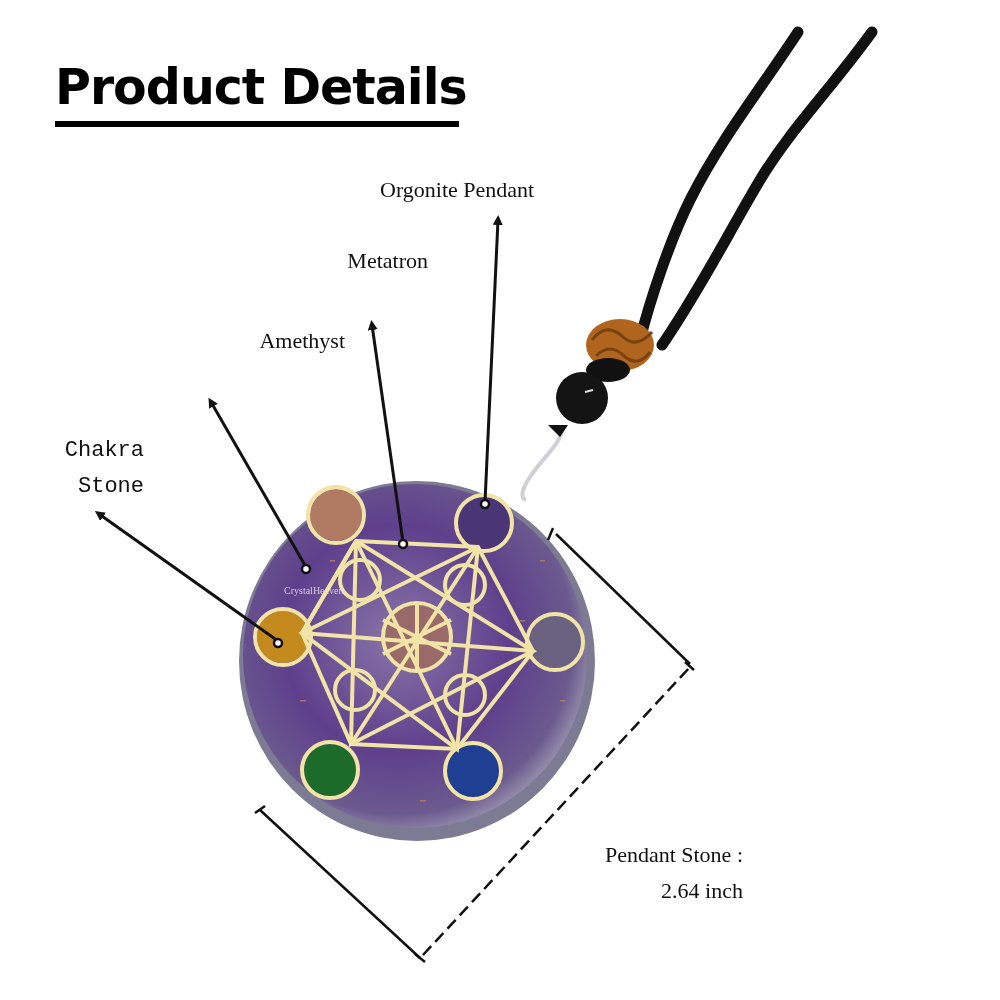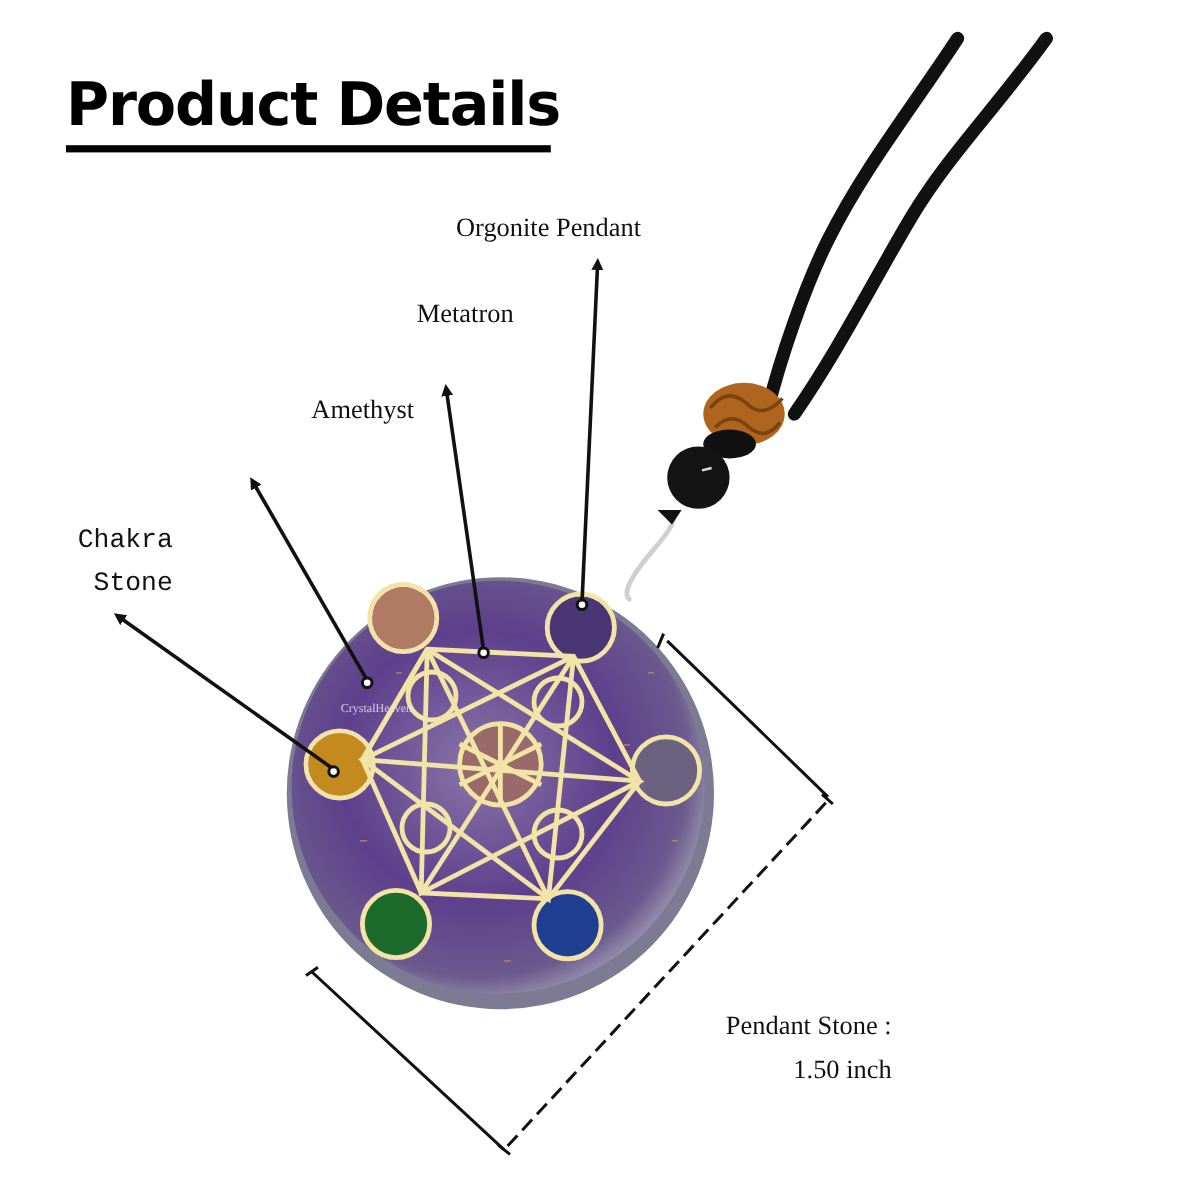--- a/index.html
+++ b/index.html
@@ -147,14 +147,14 @@
 </div>
 <div class="label" id="lbl-amethyst">
   <div>Amethyst</div>
 </div>
 <div class="label" id="lbl-chakra">
   <div>Chakra</div>
   <div>Stone</div>
 </div>
 <div class="label" id="lbl-size">
   <div>Pendant Stone :</div>
-  <div>1.50 inch</div>
+  <div>2.64 inch</div>
 </div>
 
 </body></html>

